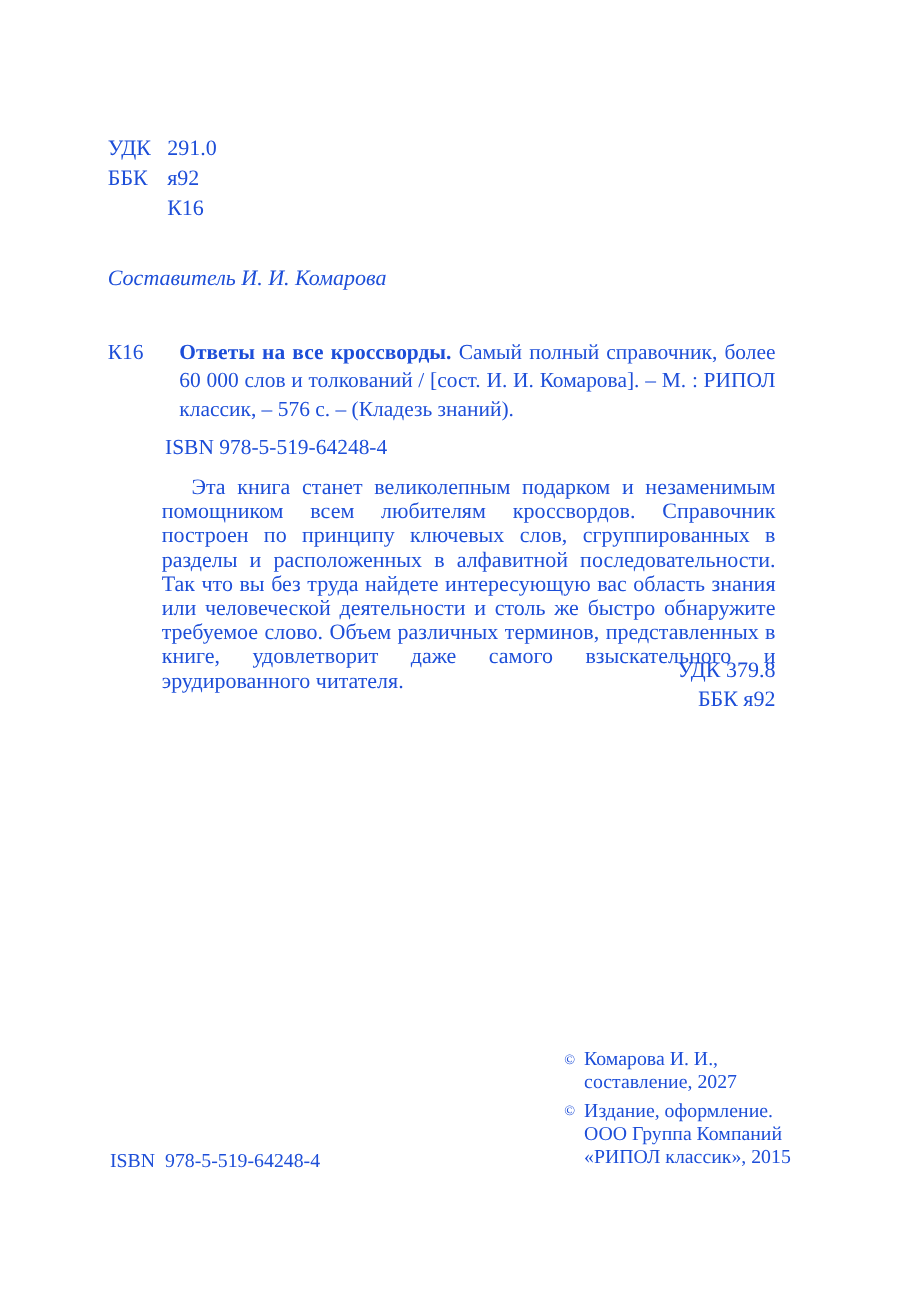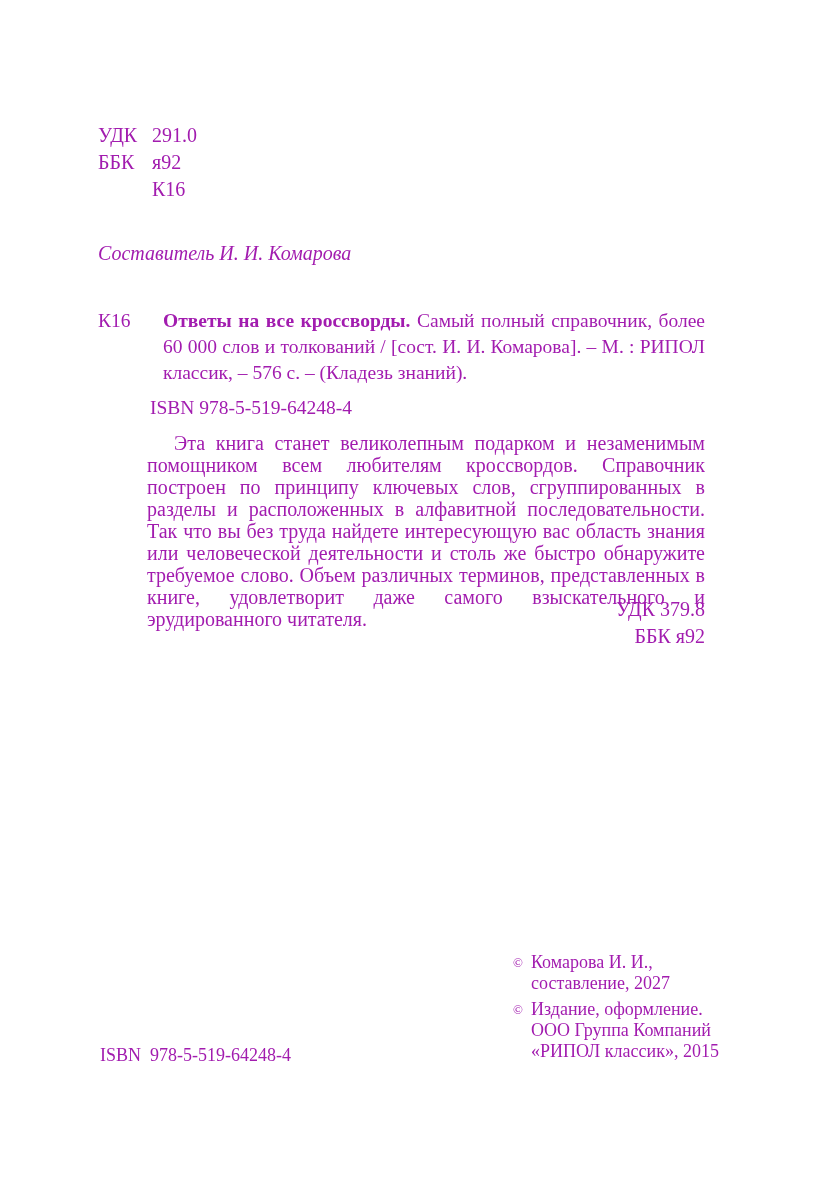--- a/index.html
+++ b/index.html
@@ -6,21 +6,21 @@
   html, body {
     margin: 0;
     padding: 0;
     background: #ffffff;
   }
   .page {
     position: relative;
     width: 840px;
     height: 1123px;
     background: #ffffff;
-    color: #a21caf;
+    color: #1d4ed8;
     font-family: "Liberation Serif", "DejaVu Serif", serif;
     overflow: hidden;
   }
 
   
   .top-codes {
     position: absolute;
     left: 98px;
     top: 122px;
     font-size: 20px;

